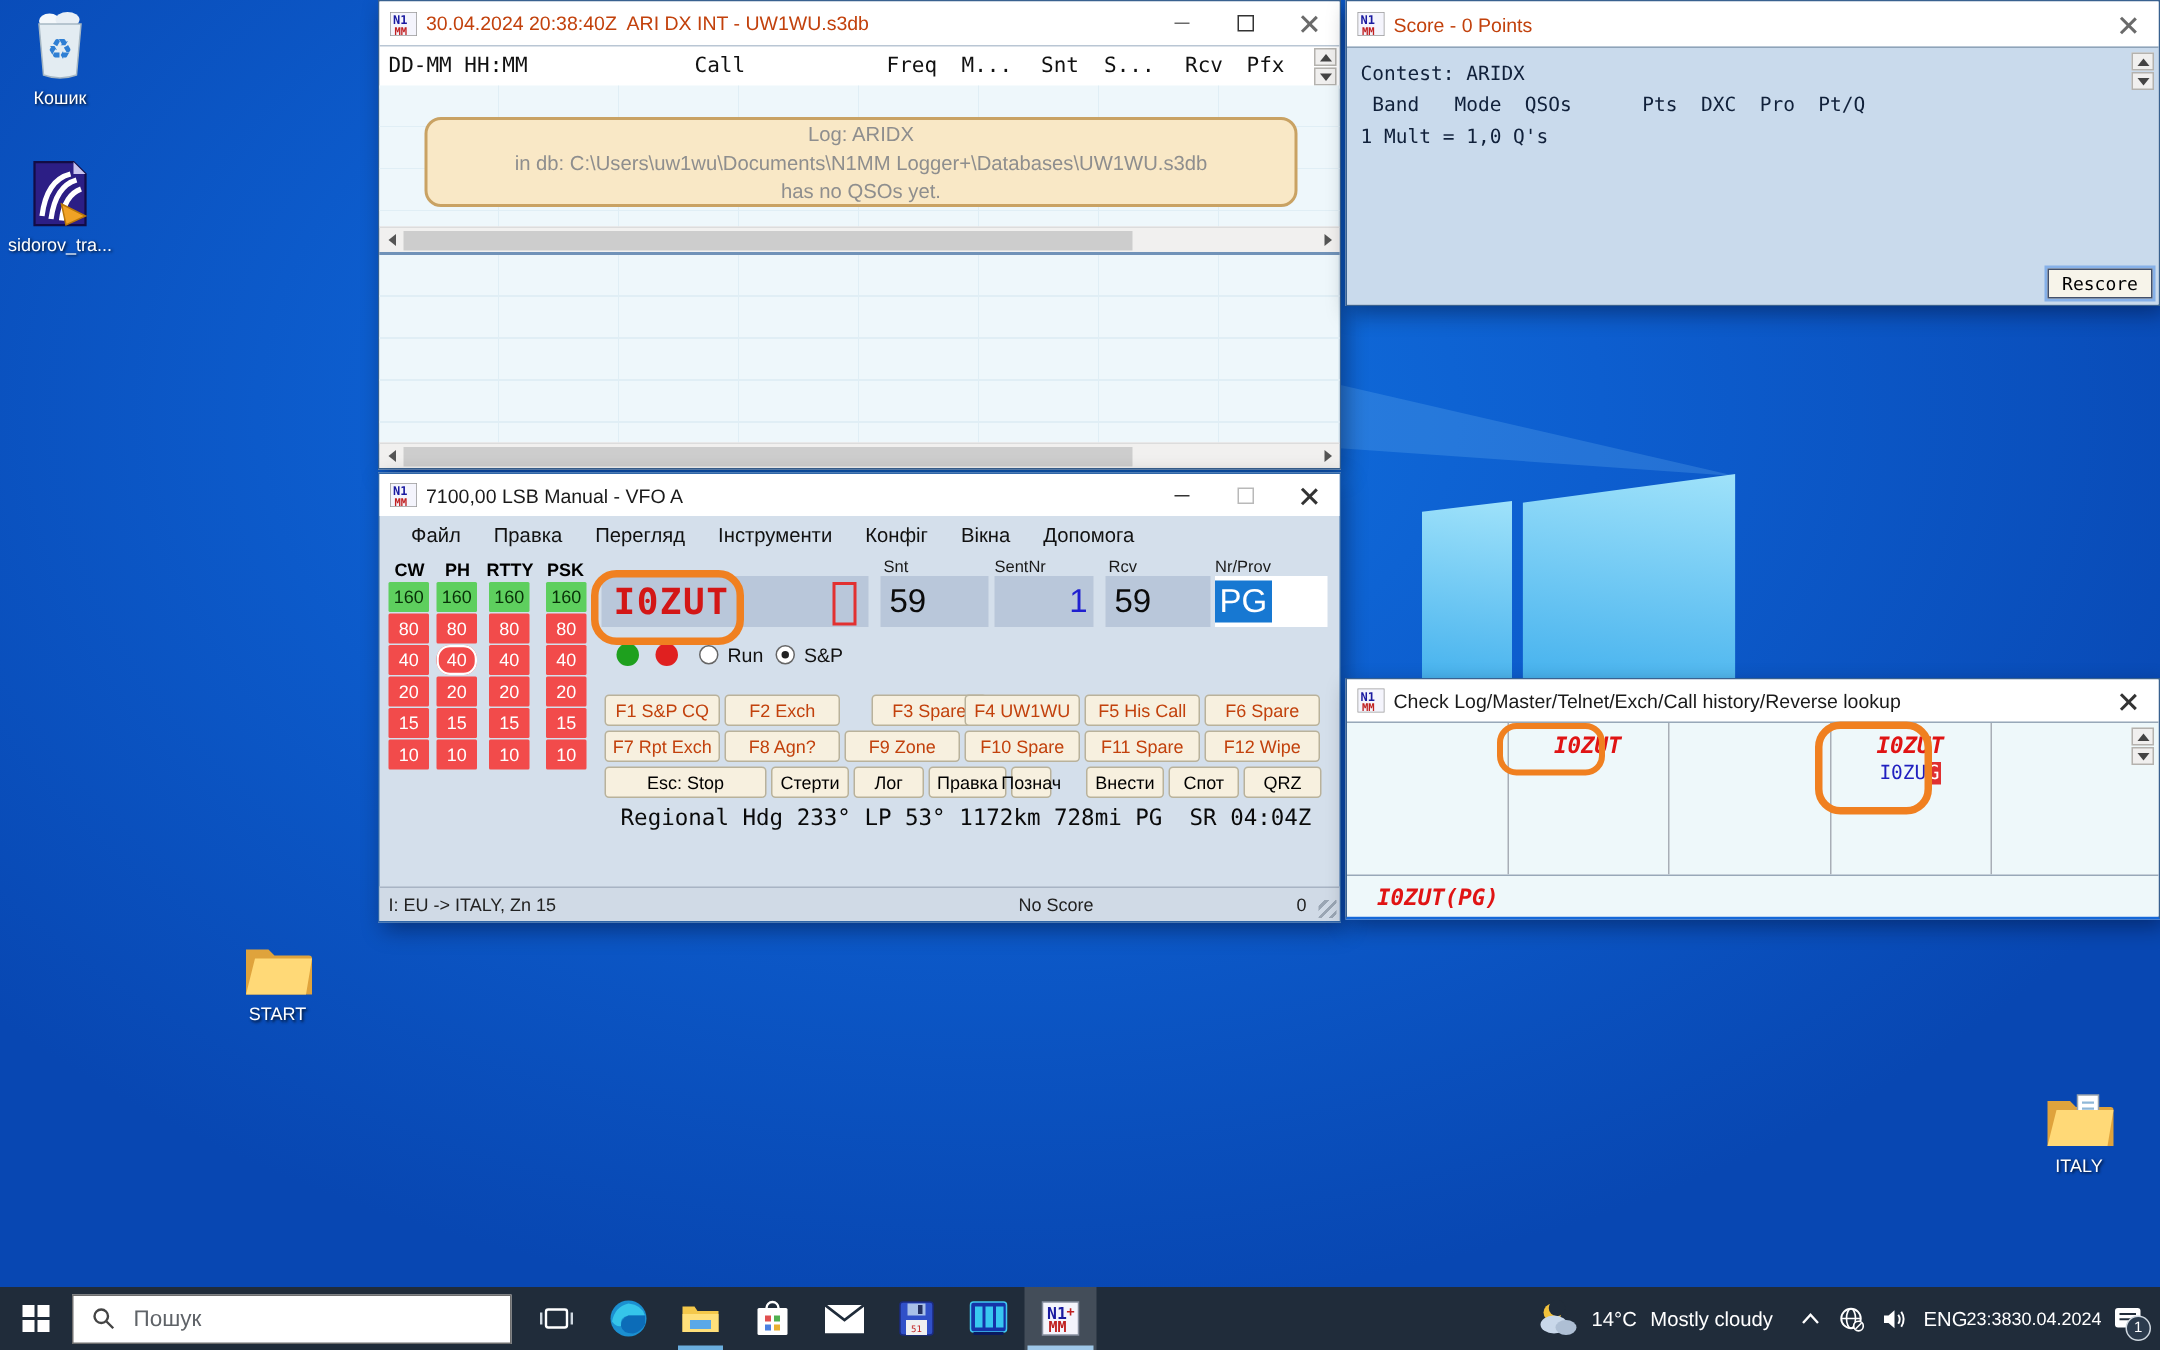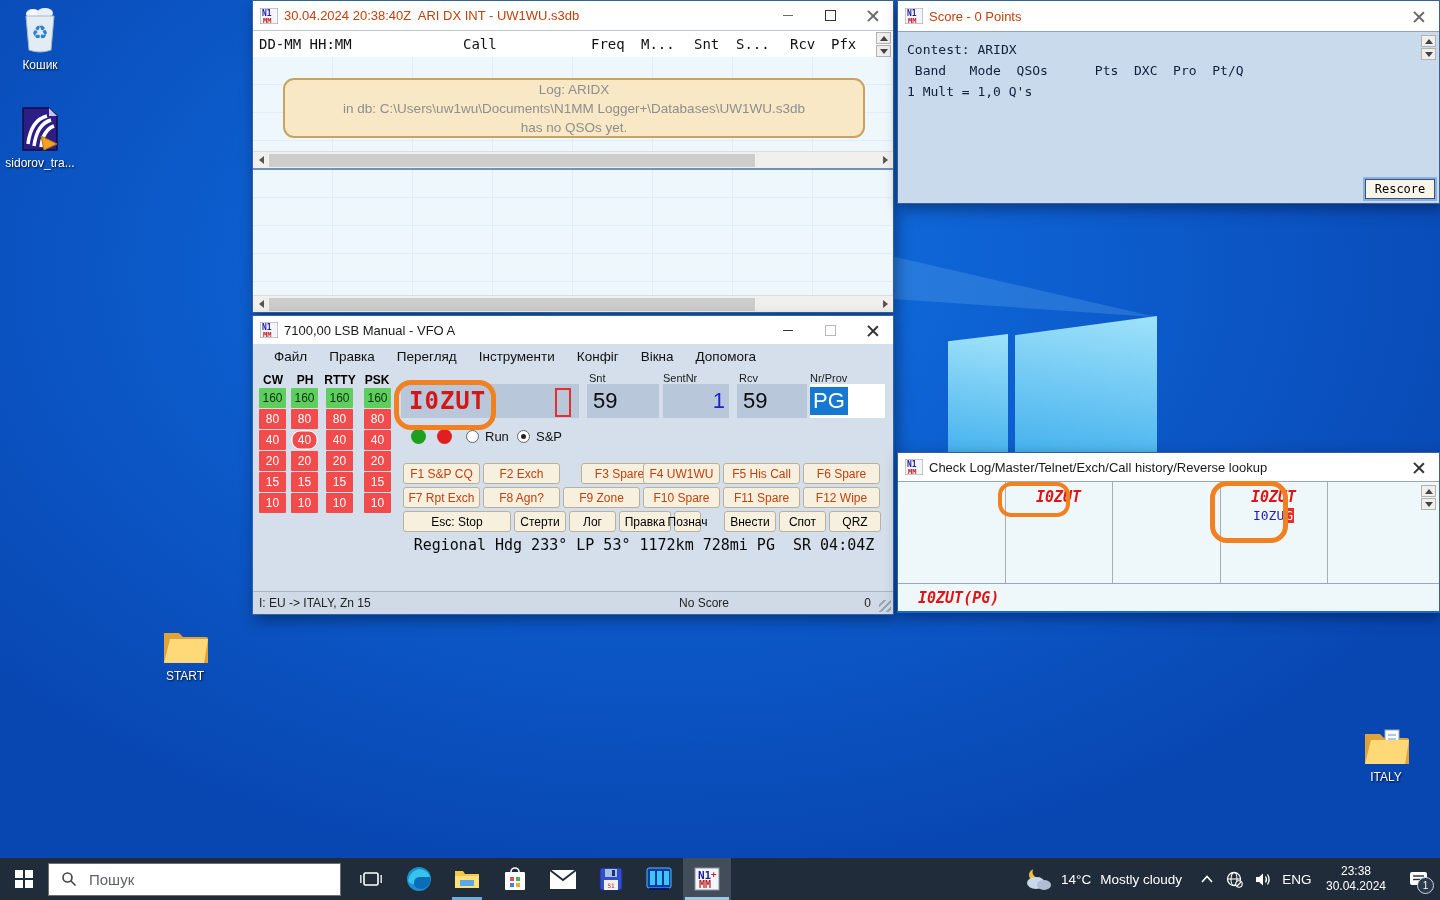--- a/index.html
+++ b/index.html
@@ -127,21 +127,21 @@
   #searchbox{width:293px;height:33px;background:#fff;border:1px solid #6e6e6e;display:flex;align-items:center;
     gap:10px;padding-left:12px;box-sizing:border-box;}
   #searchbox input{border:none;outline:none;font-size:15px;color:#333;width:200px;background:transparent;
     font-family:"Liberation Sans",sans-serif;}
   #searchbox input::placeholder{color:#5f6368;opacity:1;}
   .ticon{width:48px;}
   .underline{position:absolute;bottom:0;height:3px;background:#6aaede;}
   .active-app{background:rgba(255,255,255,.16);}
   #tray{margin-left:auto;display:flex;align-items:center;height:100%;}
   .trayseg{height:100%;display:flex;align-items:center;color:#fff;font-size:13.5px;}
-  #clock{flex-direction:column;justify-content:center;font-size:12px;line-height:15px;text-align:center;width:80px;}
+  #clock{justify-content:center;font-size:12px;line-height:15px;text-align:center;width:80px;}
   #notif{width:44px;position:relative;}
   #badge{position:absolute;right:6px;bottom:6px;width:15px;height:15px;border-radius:50%;background:#2b3b4d;
     border:1px solid #cfd8e0;color:#fff;font-size:10px;display:flex;align-items:center;justify-content:center;}
 
   .folder-svg,.icon-svg{display:block;margin:0 auto;}
 </style>
 </head>
 <body>
 
 <div id="desktop">

